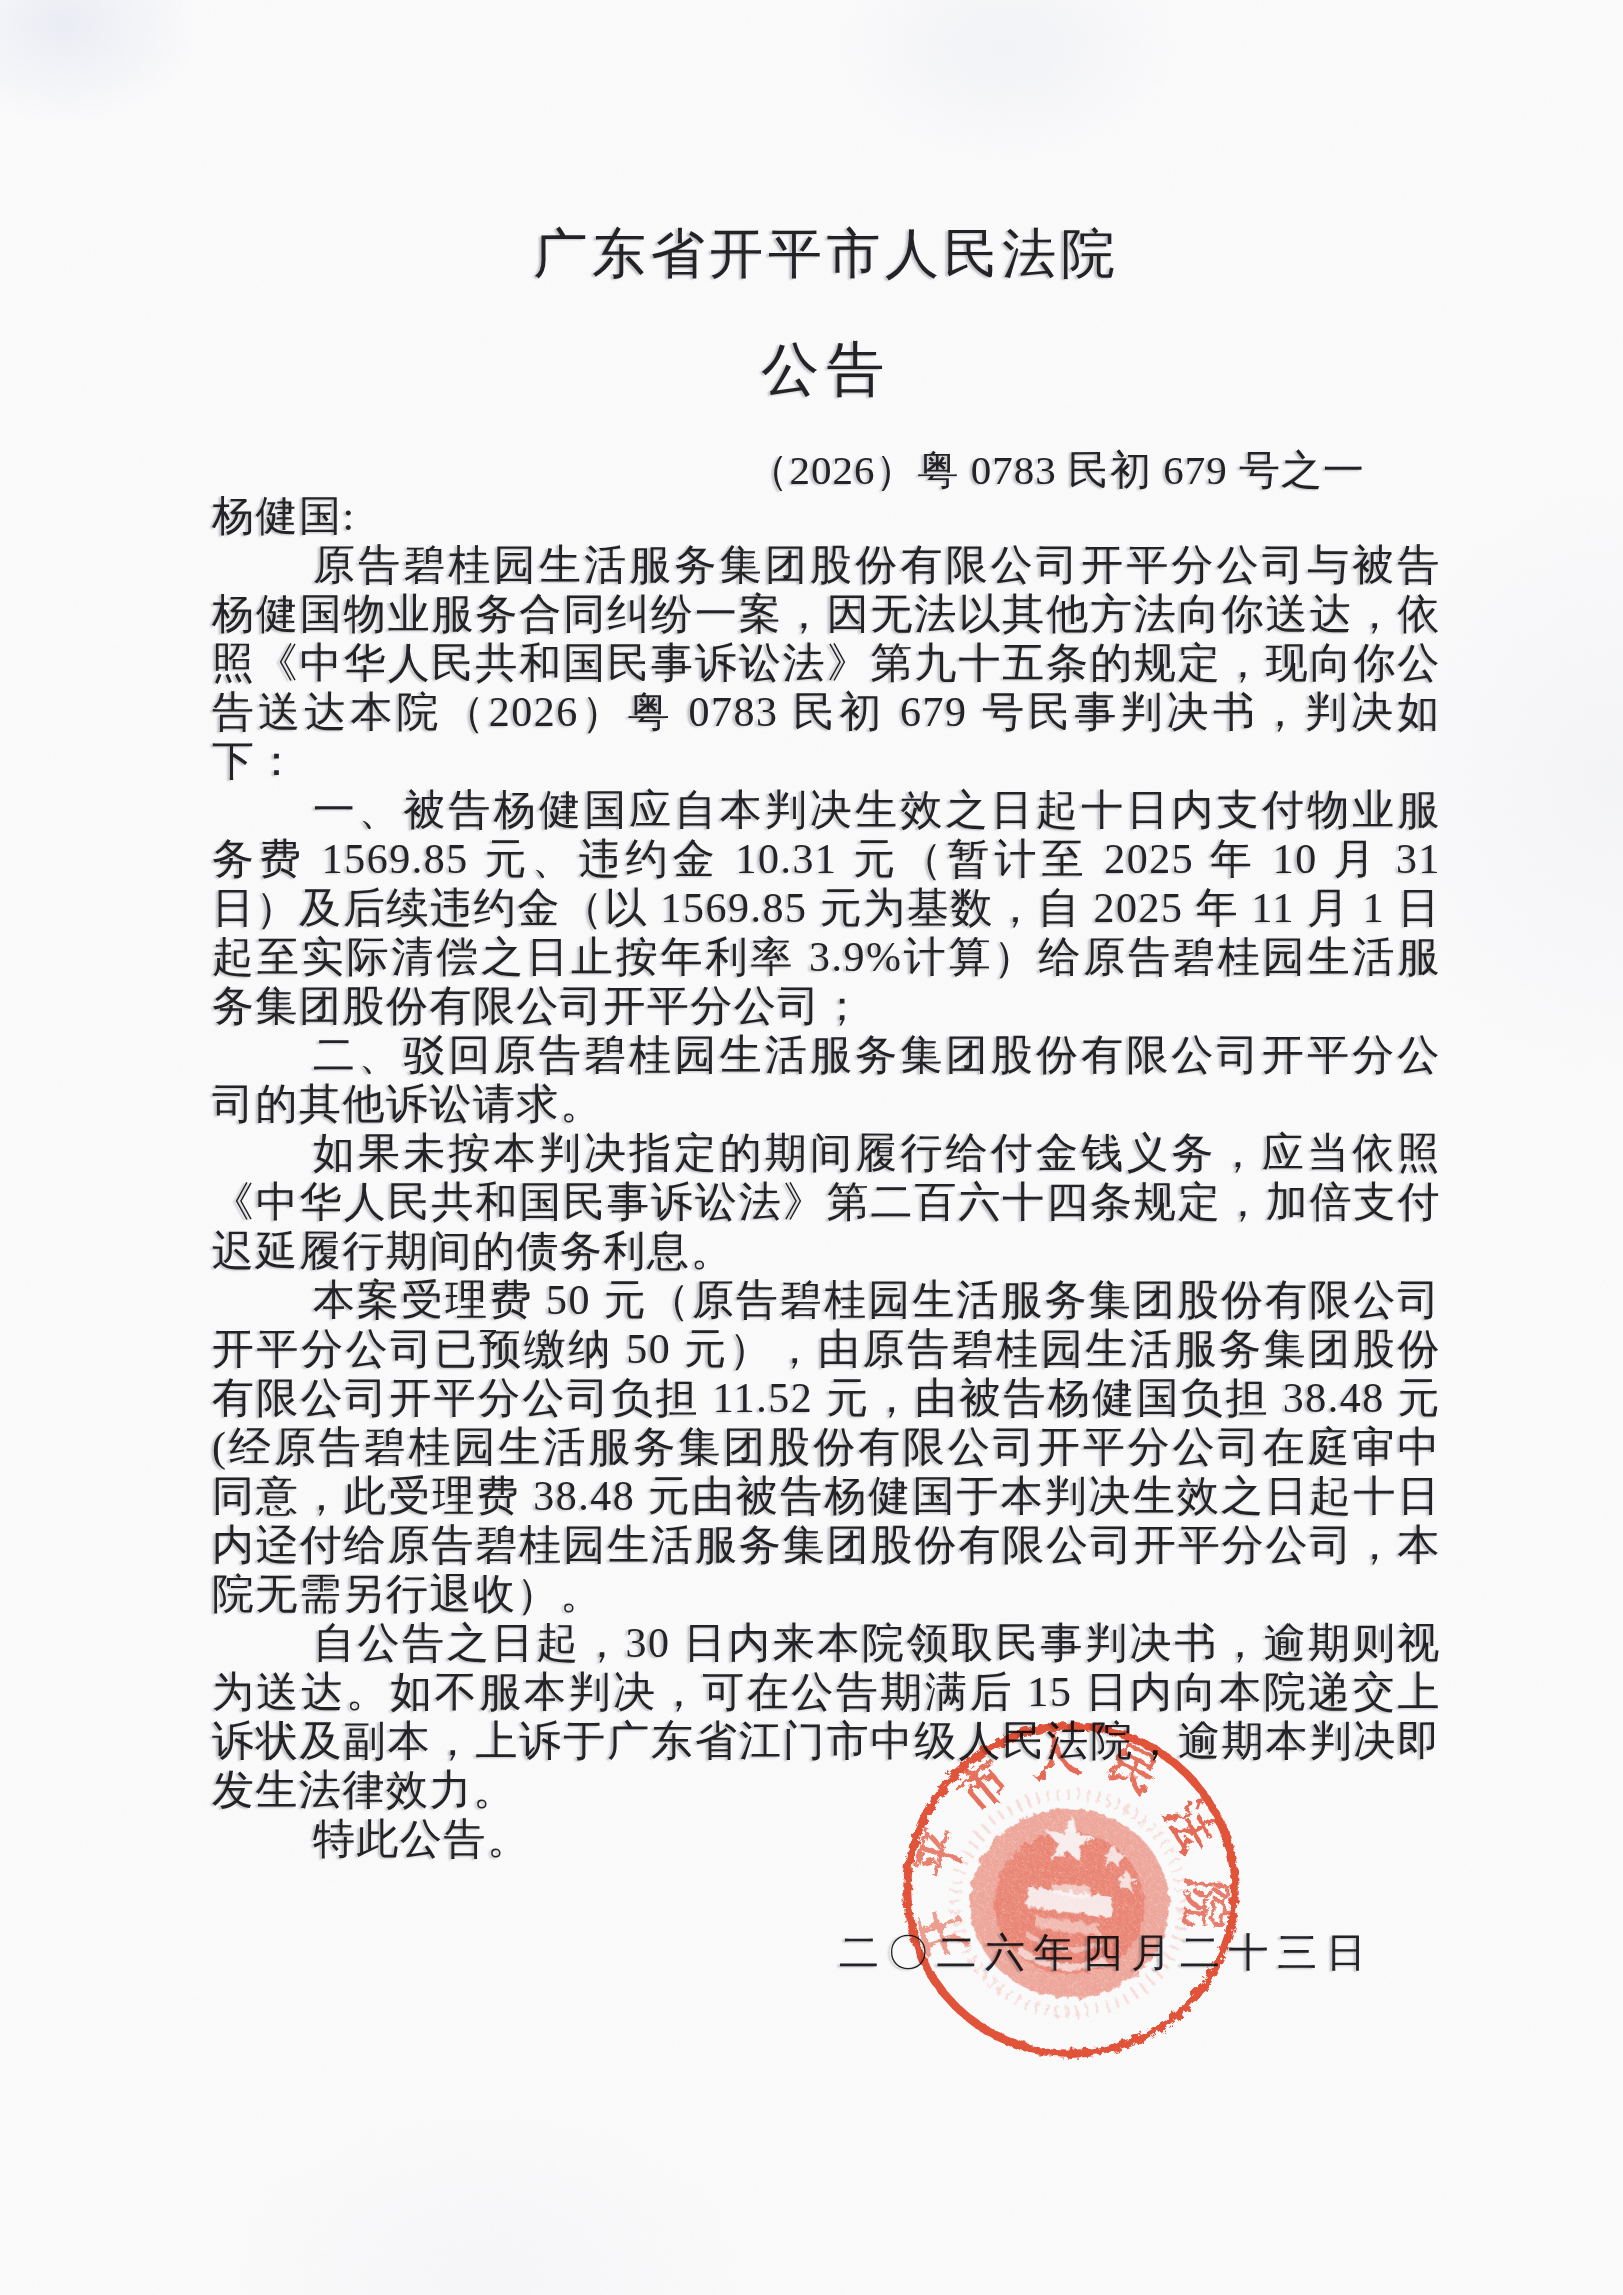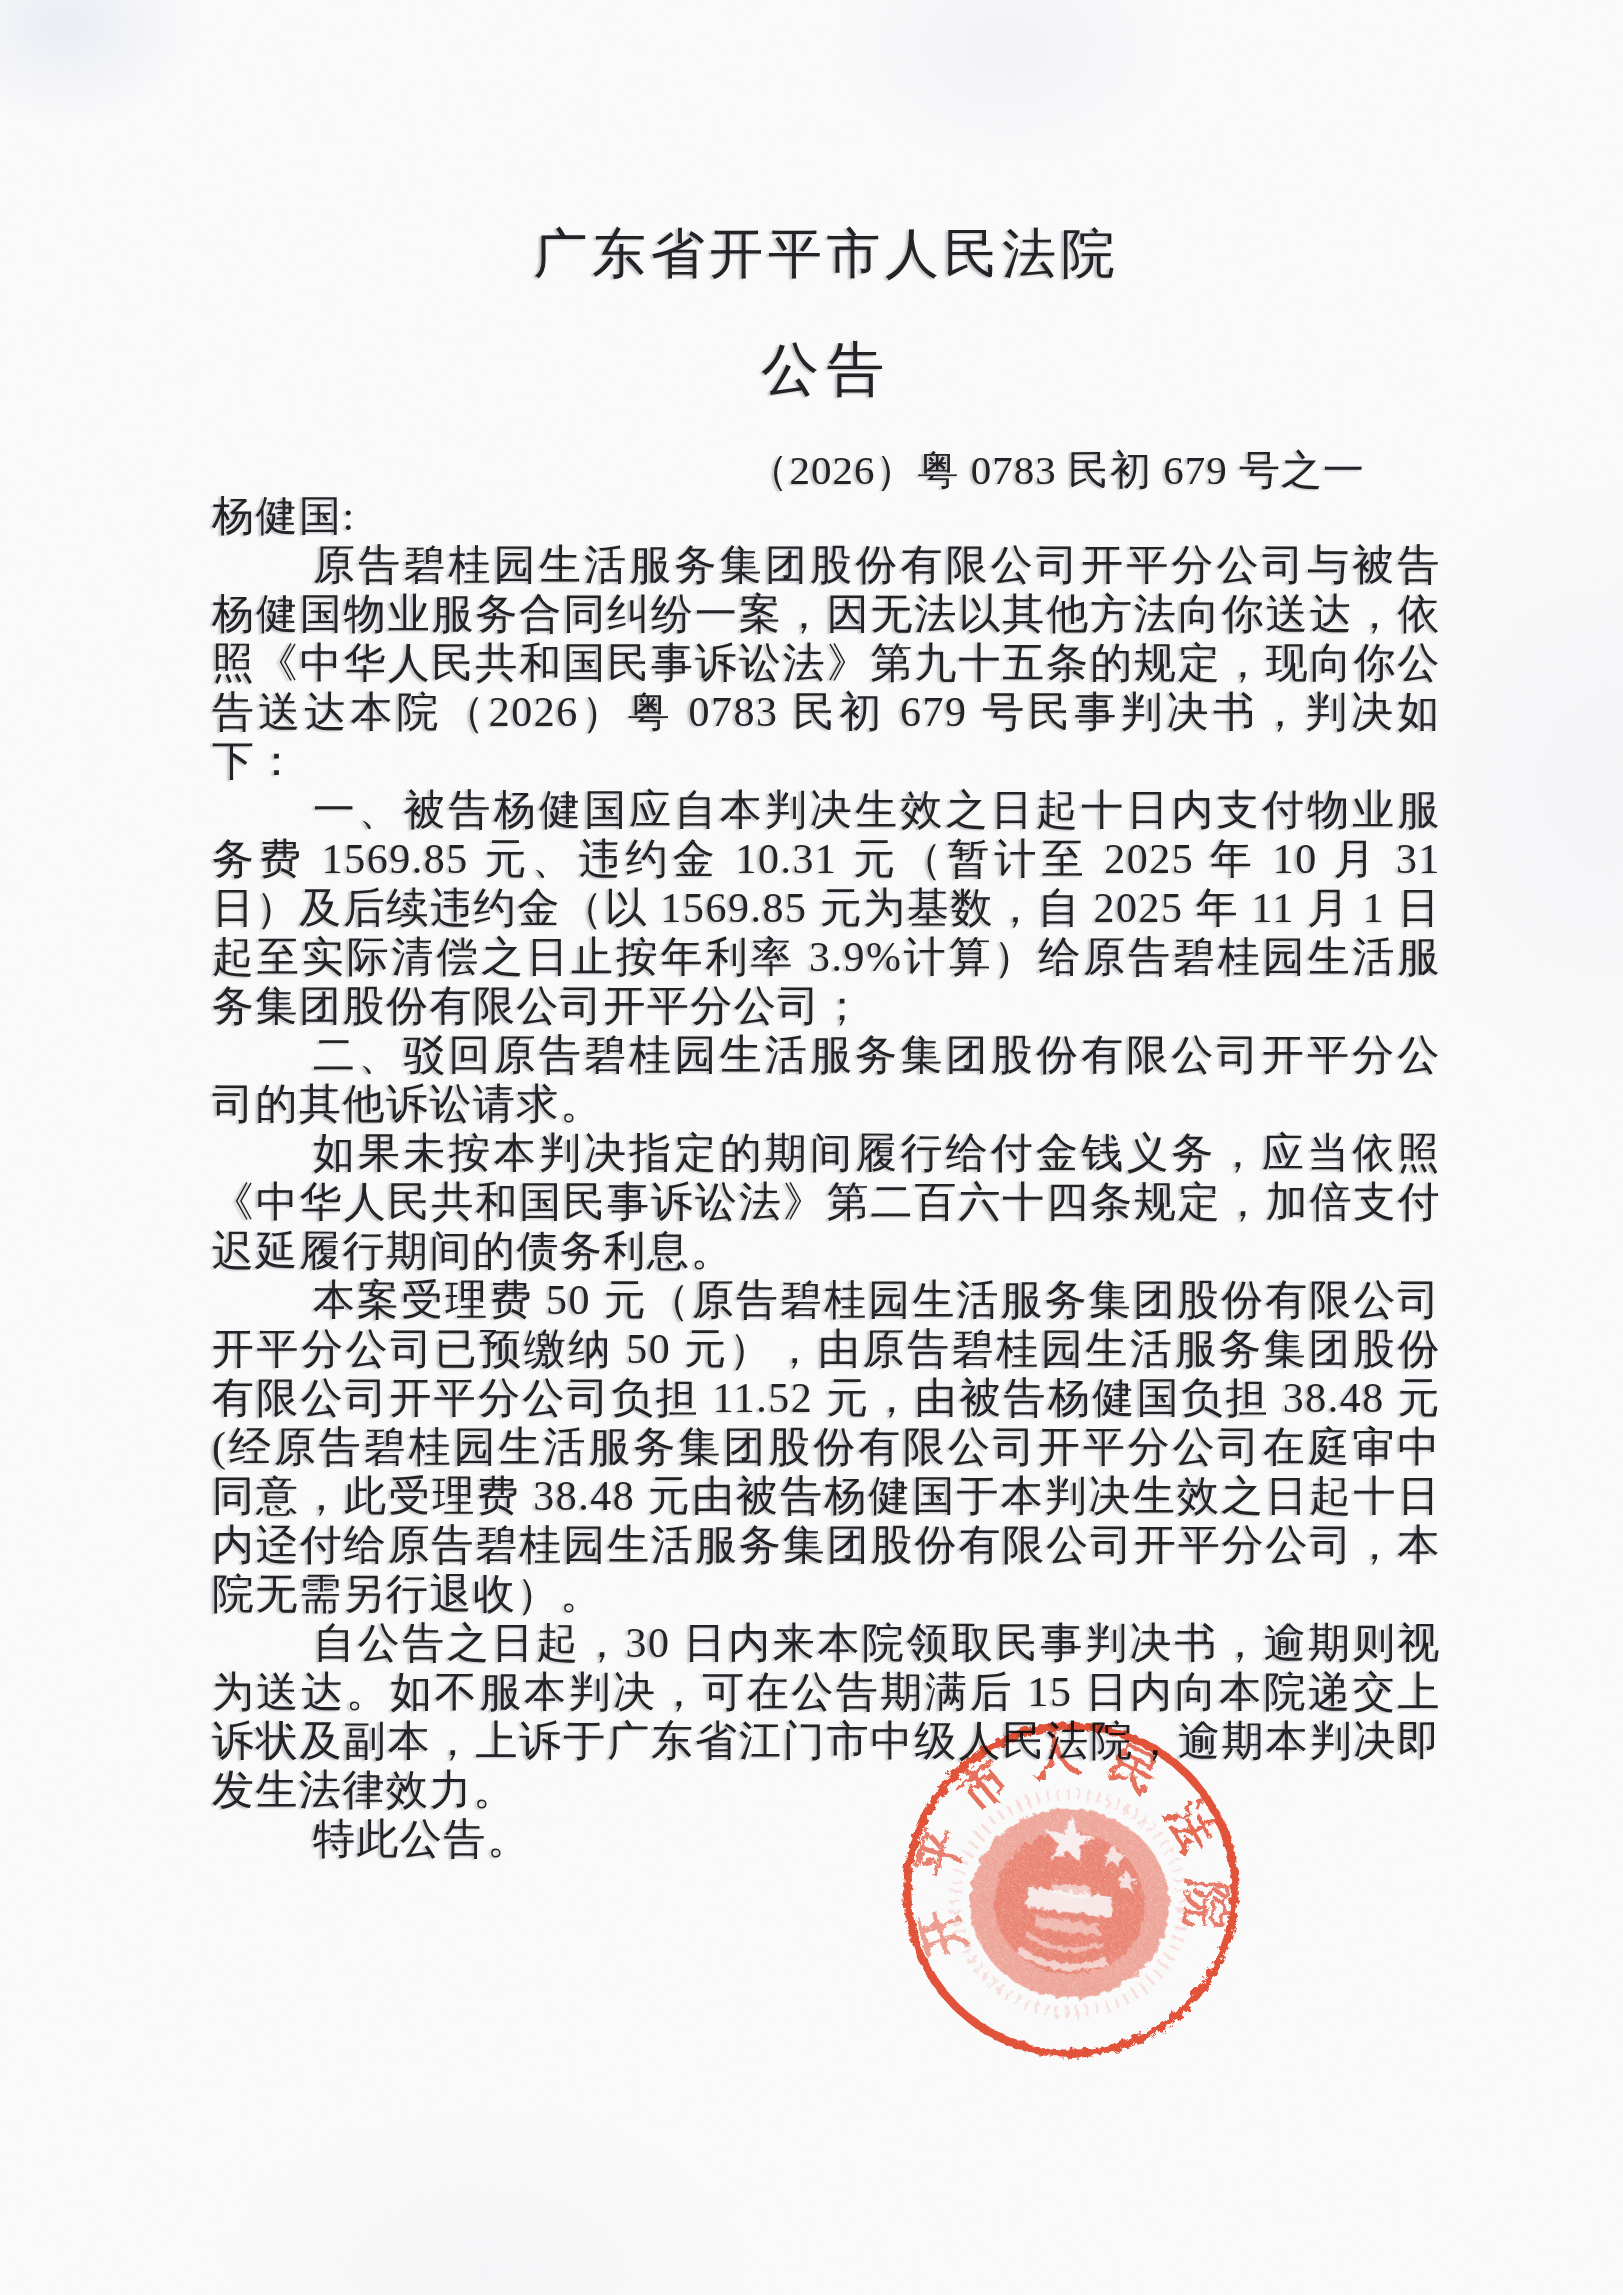--- a/index.html
+++ b/index.html
@@ -69,20 +69,21 @@
     <h2 class="doc-type">公告</h2>
     <div class="case-no">（2026）粤 0783 民初 679 号之一</div>
 
     <div class="body-block">
       <p class="addressee">杨健国:</p>
       <span id="paragraphs"><p>原告碧桂园生活服务集团股份有限公司开平分公司与被告杨健国物业服务合同纠纷一案，因无法以其他方法向你送达，依照《中华人民共和国民事诉讼法》第九十五条的规定，现向你公告送达本院（2026）粤 0783 民初 679 号民事判决书，判决如下：</p><p>一、被告杨健国应自本判决生效之日起十日内支付物业服务费 1569.85 元、违约金 10.31 元（暂计至 2025 年 10 月 31 日）及后续违约金（以 1569.85 元为基数，自 2025 年 11 月 1 日起至实际清偿之日止按年利率 3.9%计算）给原告碧桂园生活服务集团股份有限公司开平分公司；</p><p>二、驳回原告碧桂园生活服务集团股份有限公司开平分公司的其他诉讼请求。</p><p>如果未按本判决指定的期间履行给付金钱义务，应当依照《中华人民共和国民事诉讼法》第二百六十四条规定，加倍支付迟延履行期间的债务利息。</p><p>本案受理费 50 元（原告碧桂园生活服务集团股份有限公司开平分公司已预缴纳 50 元），由原告碧桂园生活服务集团股份有限公司开平分公司负担 11.52 元，由被告杨健国负担 38.48 元(经原告碧桂园生活服务集团股份有限公司开平分公司在庭审中同意，此受理费 38.48 元由被告杨健国于本判决生效之日起十日内迳付给原告碧桂园生活服务集团股份有限公司开平分公司，本院无需另行退收）。</p><p>自公告之日起，30 日内来本院领取民事判决书，逾期则视为送达。如不服本判决，可在公告期满后 15 日内向本院递交上诉状及副本，上诉于广东省江门市中级人民法院，逾期本判决即发生法律效力。</p></span>
       <p class="closing">特此公告。</p>
     </div>
   </div>
 
+  <div class="date-line ghost">二〇二六年四月二十三日</div>
 
   <div class="seal">
     <svg viewBox="0 0 680 680">
       <defs>
         <filter id="rough" x="-30%" y="-30%" width="160%" height="160%">
           <feTurbulence type="fractalNoise" baseFrequency="0.07" numOctaves="3" seed="7" result="n"></feTurbulence>
           <feDisplacementMap in="SourceGraphic" in2="n" scale="16"></feDisplacementMap>
         </filter>
         <filter id="erode" x="-20%" y="-20%" width="140%" height="140%">
           <feTurbulence type="fractalNoise" baseFrequency="0.45" numOctaves="2" seed="3" result="n2"></feTurbulence>

